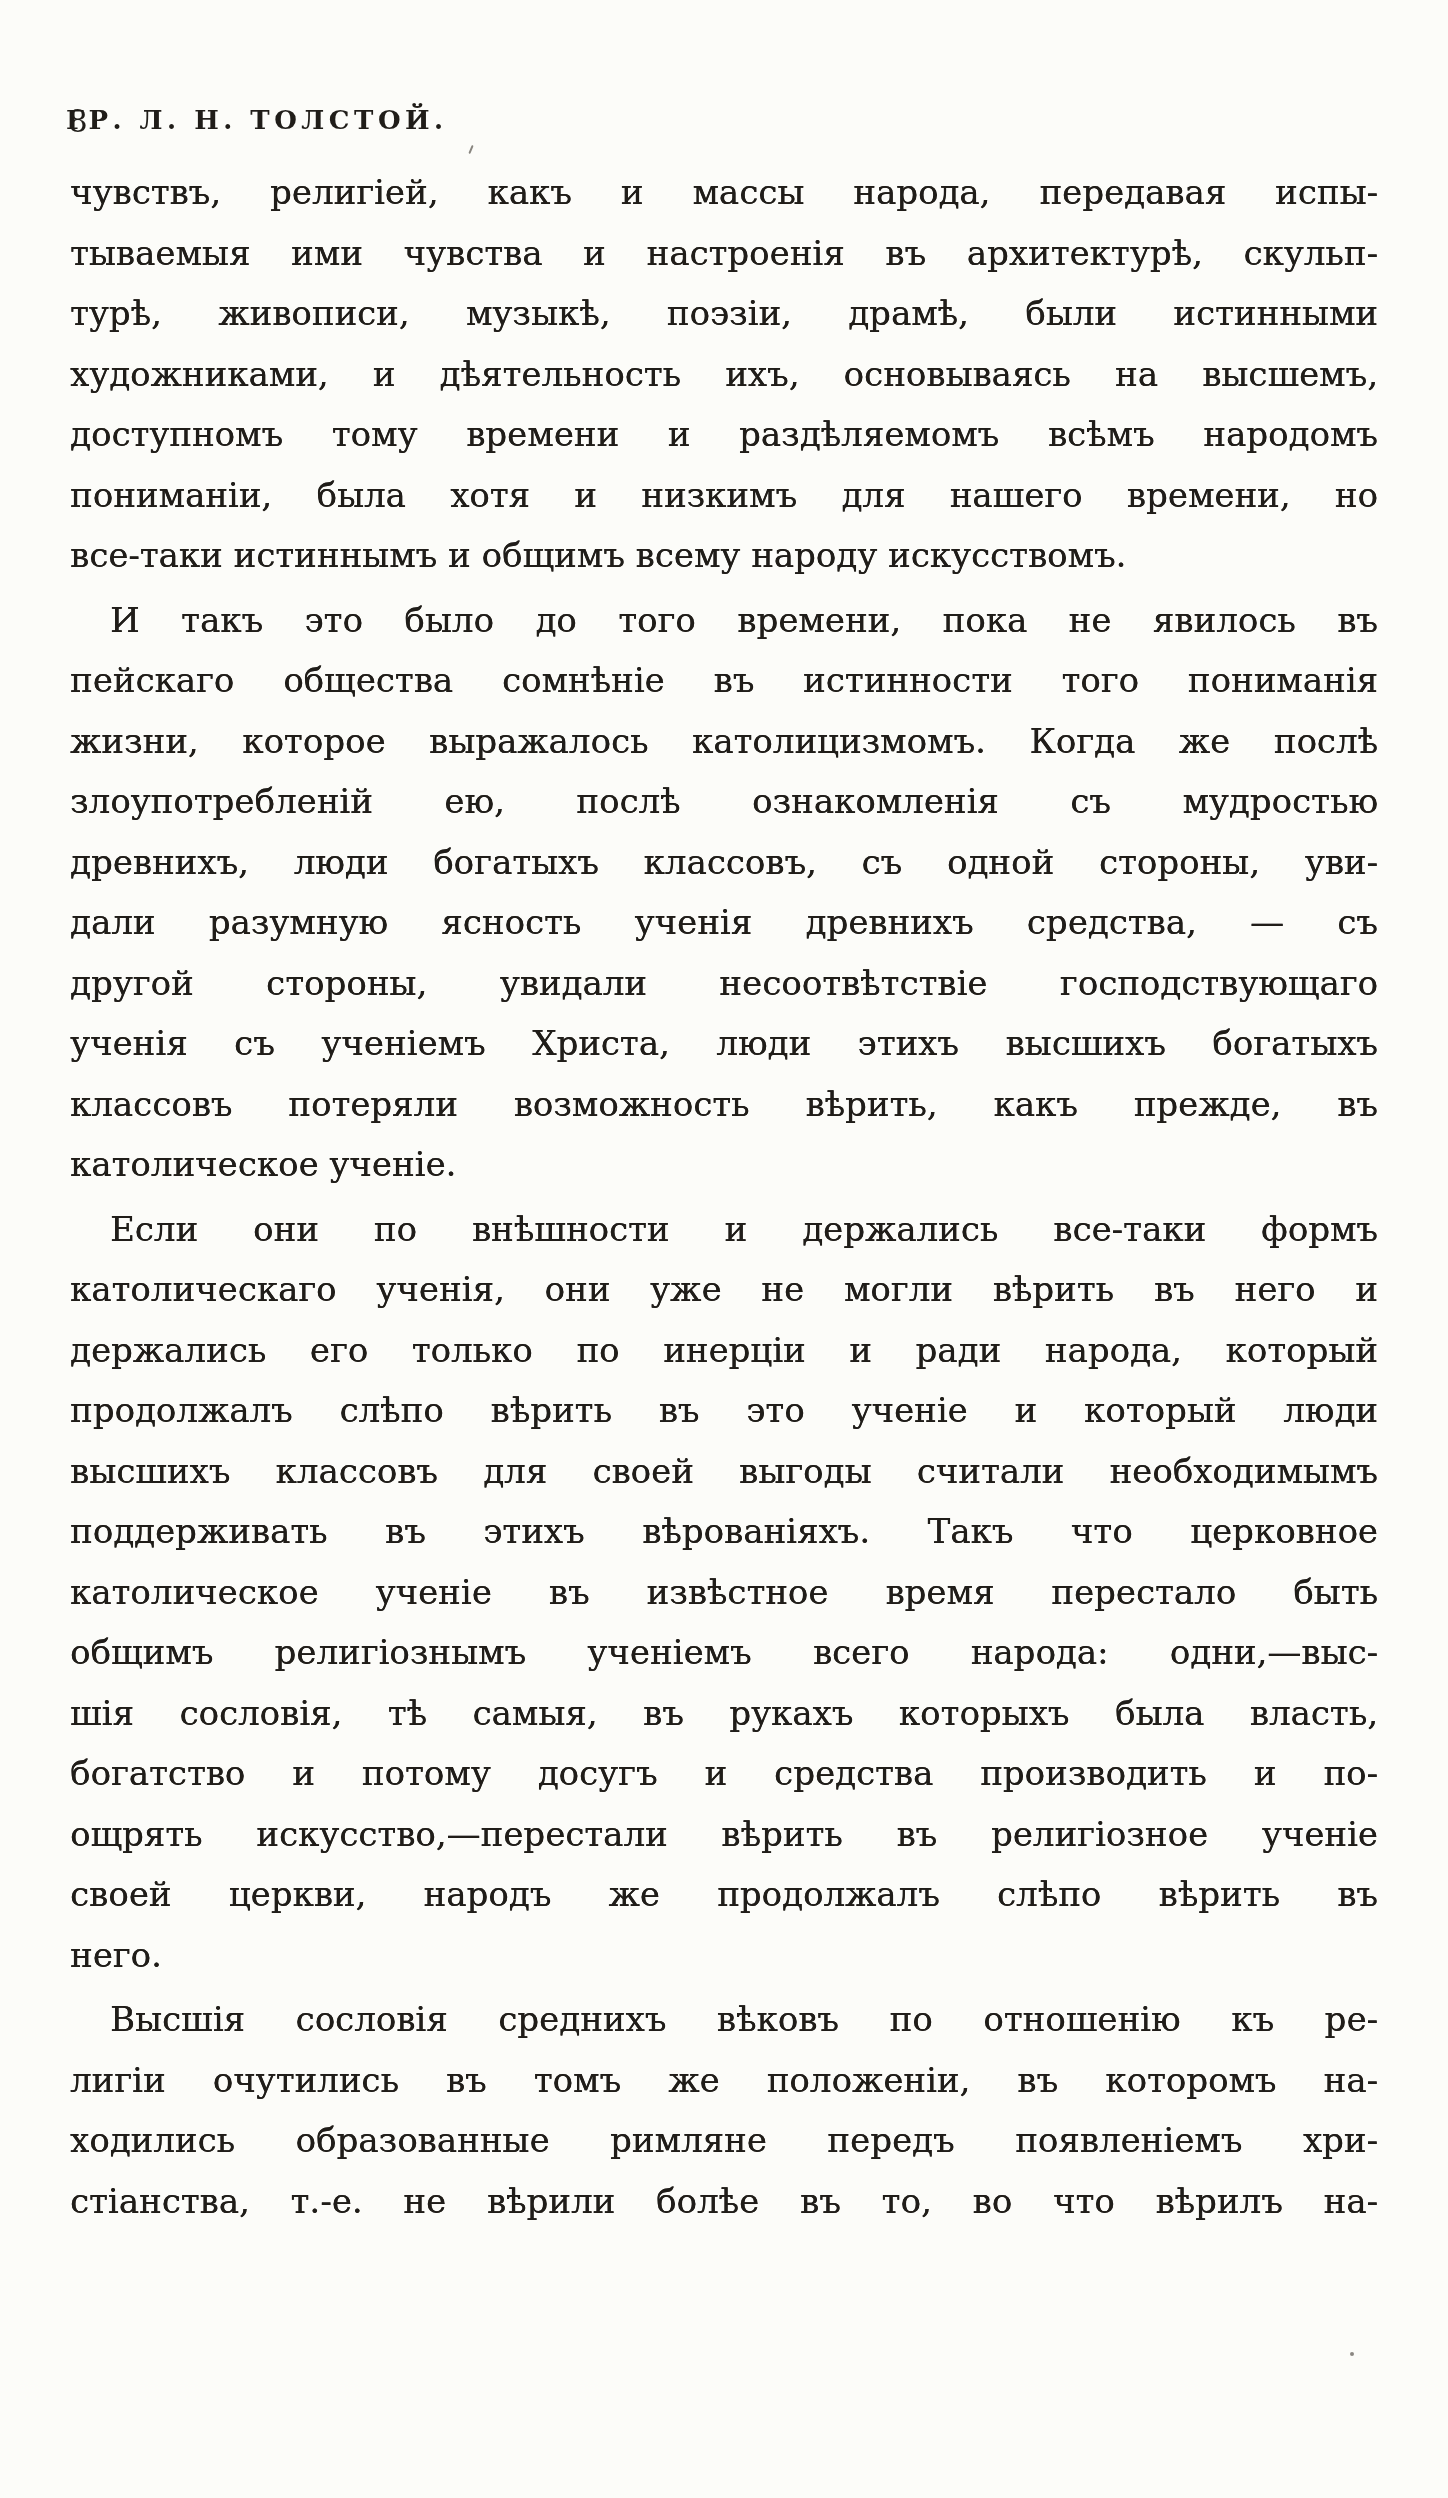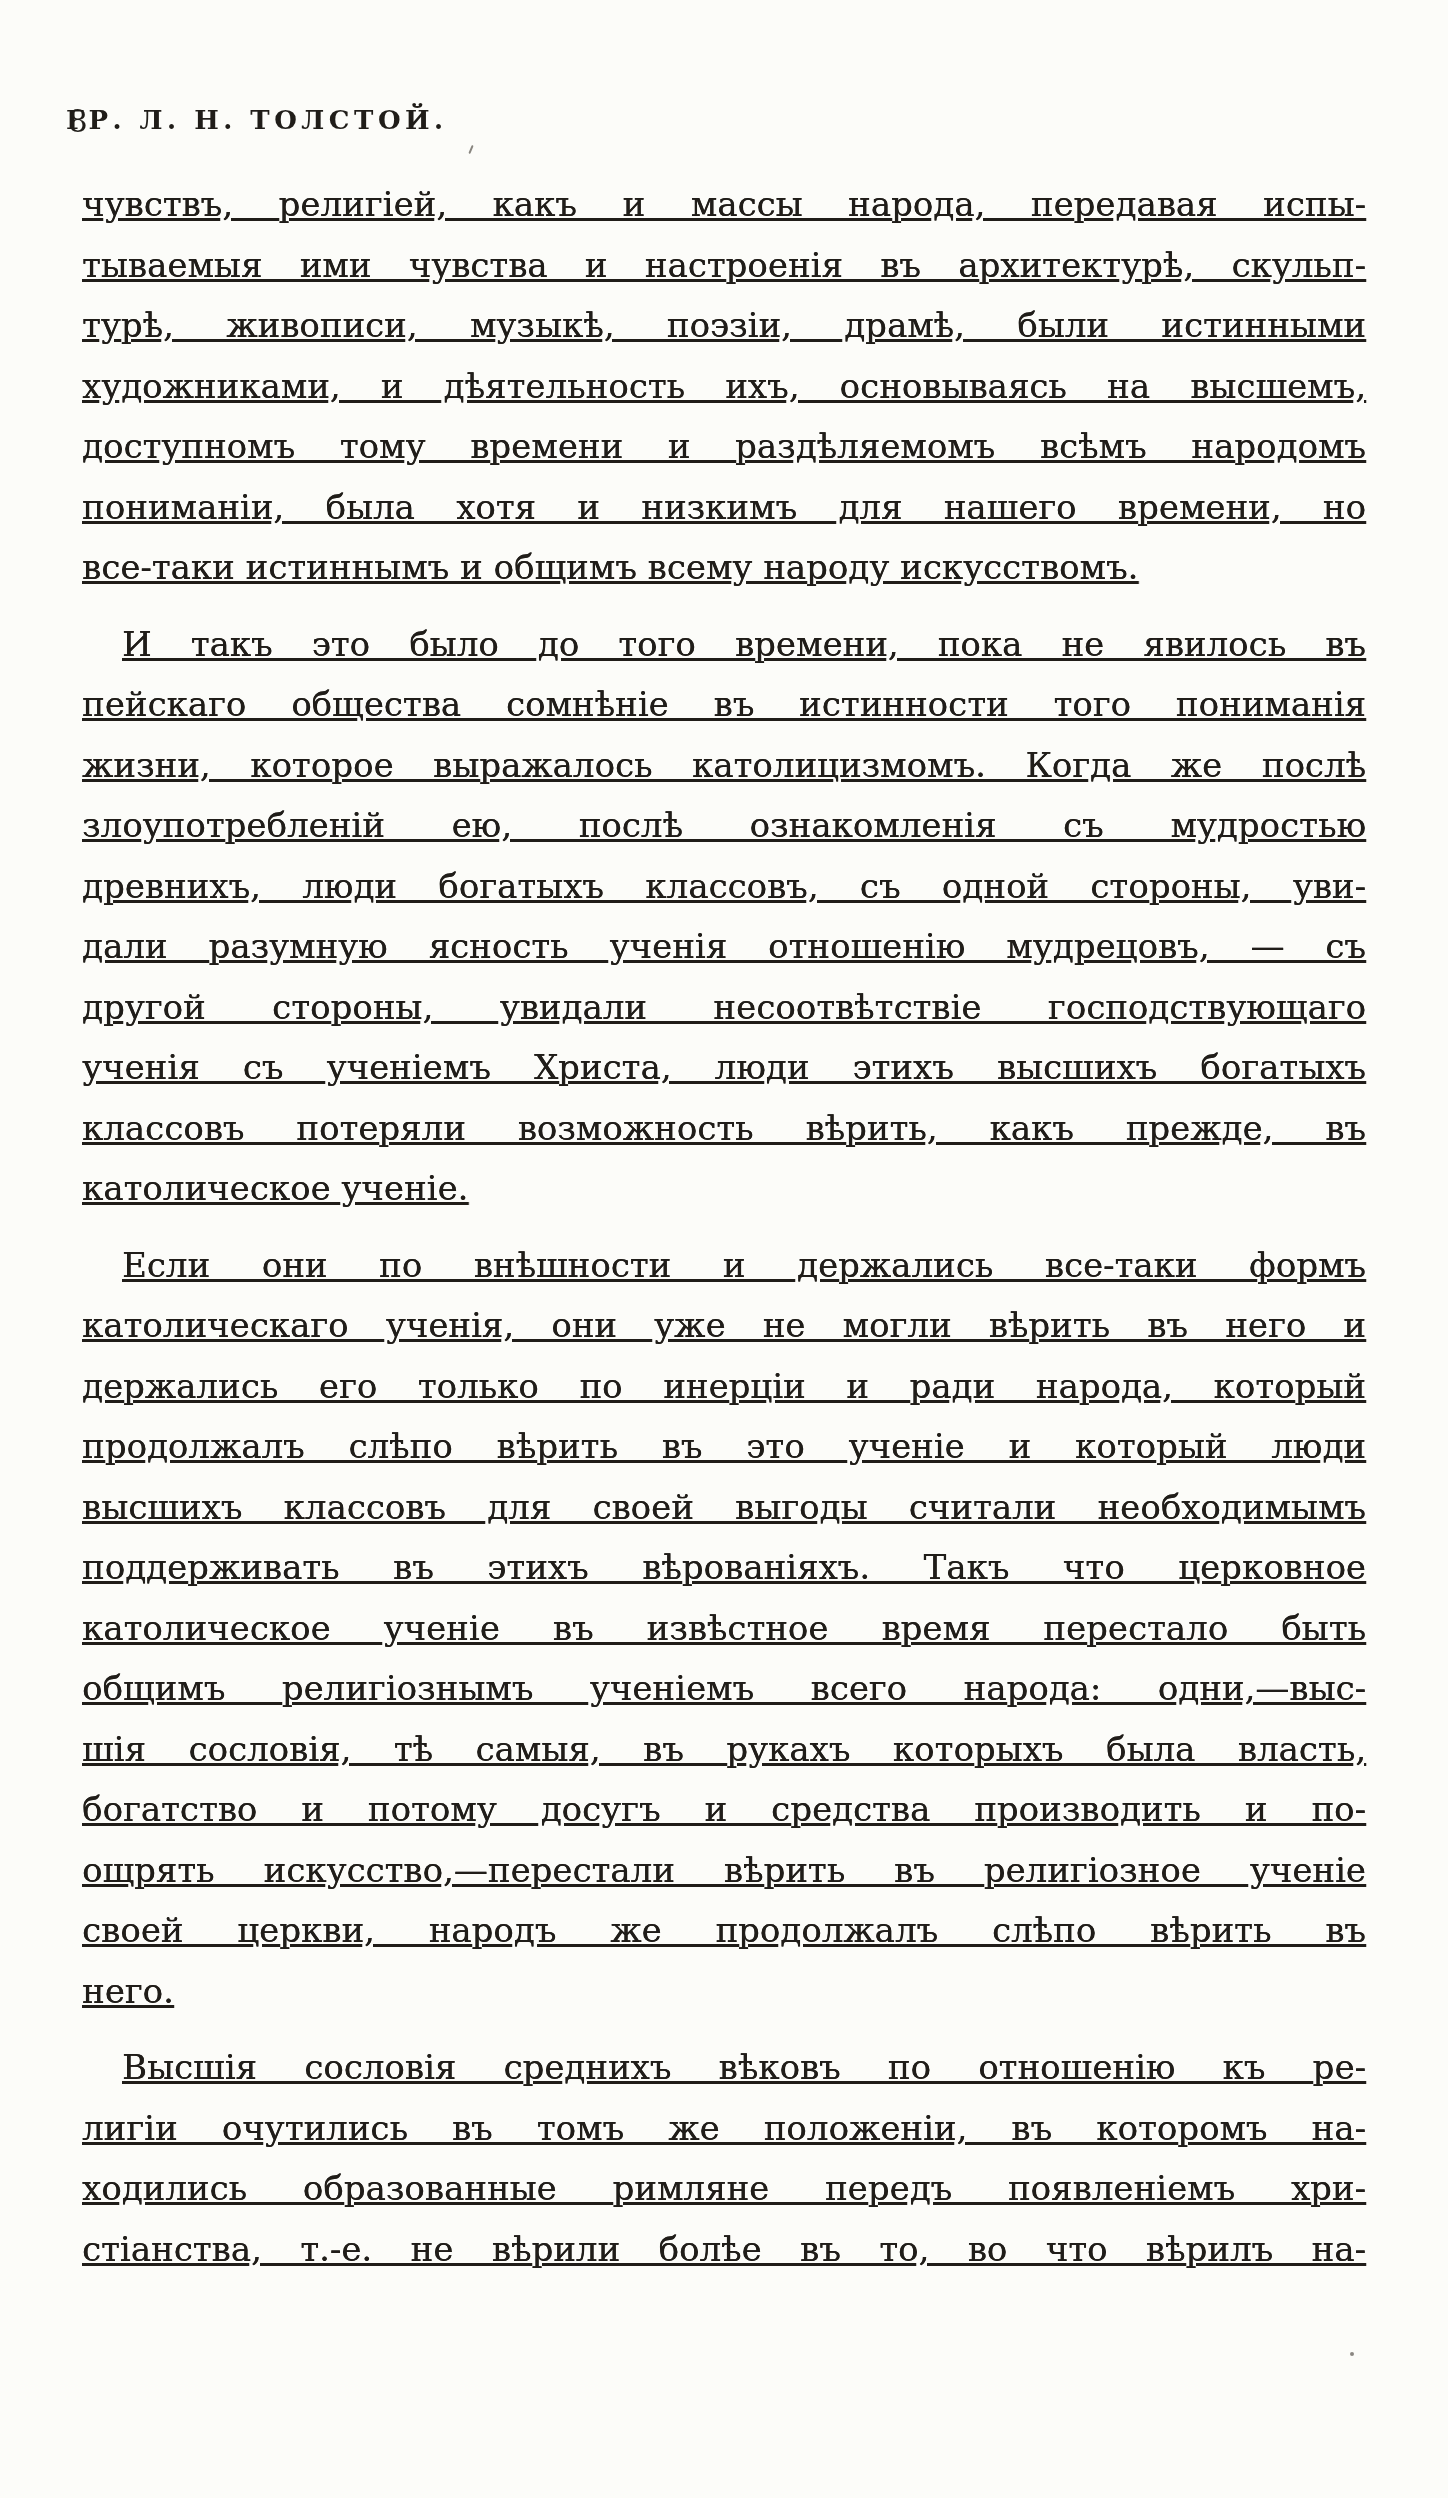--- a/index.html
+++ b/index.html
@@ -63,21 +63,21 @@
     border-radius: 50%;
     background: #3d3832;
     opacity: 0.6;
   }
   .text-block {
     position: absolute;
     left: 66px;
     top: 158px;
     width: 1316px;
   }
-  .paragraph { margin: 16px; text-decoration: underline; }
+  .paragraph { margin: 4px; }
   .line {
     font-size: 34px;
     line-height: 60.5px;
     text-align: justify;
     text-align-last: justify;
     text-justify: inter-word;
     white-space: normal;
     hyphens: none;
     text-shadow: 0.25px 0 0 currentColor;
   }
@@ -109,21 +109,21 @@
         <div class="line">доступномъ тому времени и раздѣляемомъ всѣмъ народомъ</div>
         <div class="line">пониманіи, была хотя и низкимъ для нашего времени, но</div>
         <div class="line last">все-таки истиннымъ и общимъ всему народу искусствомъ.</div>
       </div>
       <div class="paragraph">
         <div class="line indent">И такъ это было до того времени, пока не явилось въ</div>
         <div class="line">пейскаго общества сомнѣніе въ истинности того пониманія</div>
         <div class="line">жизни, которое выражалось католицизмомъ. Когда же послѣ</div>
         <div class="line">злоупотребленій ею, послѣ ознакомленія съ мудростью</div>
         <div class="line">древнихъ, люди богатыхъ классовъ, съ одной стороны, уви-</div>
-        <div class="line">дали разумную ясность ученія отношенію мудрецовъ, — съ</div>
+        <div class="line">дали разумную ясность ученія древнихъ средства, — съ</div>
         <div class="line">другой стороны, увидали несоотвѣтствіе господствующаго</div>
         <div class="line">ученія съ ученіемъ Христа, люди этихъ высшихъ богатыхъ</div>
         <div class="line">классовъ потеряли возможность вѣрить, какъ прежде, въ</div>
         <div class="line last">католическое ученіе.</div>
       </div>
       <div class="paragraph">
         <div class="line indent">Если они по внѣшности и держались все-таки формъ</div>
         <div class="line">католическаго ученія, они уже не могли вѣрить въ него и</div>
         <div class="line">держались его только по инерціи и ради народа, который</div>
         <div class="line">продолжалъ слѣпо вѣрить въ это ученіе и который люди</div>

